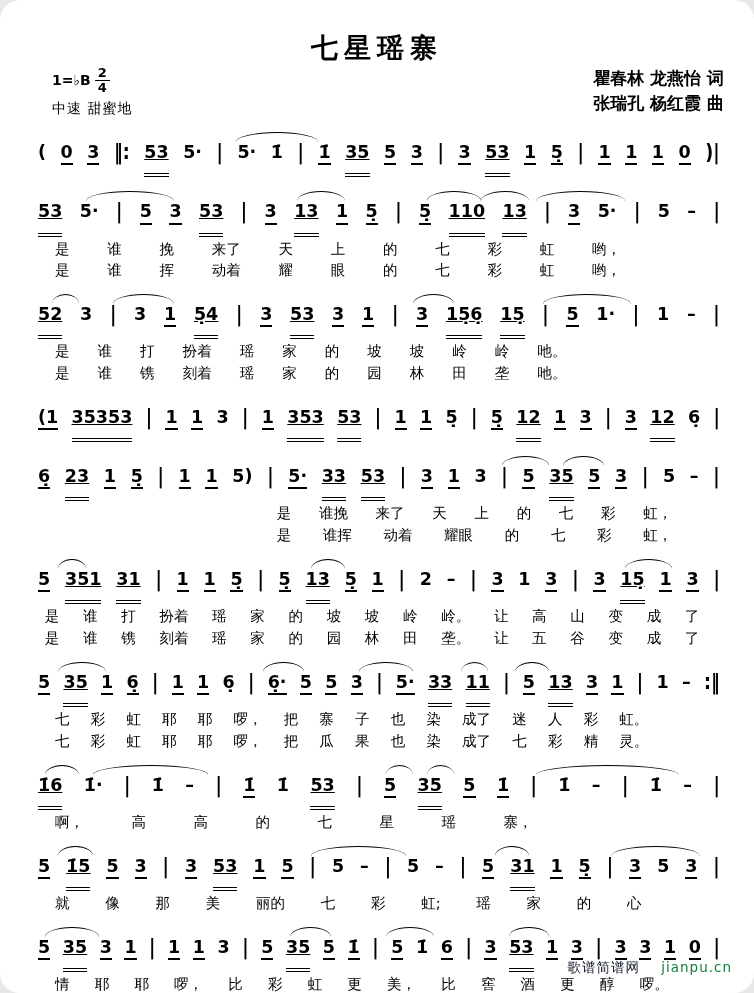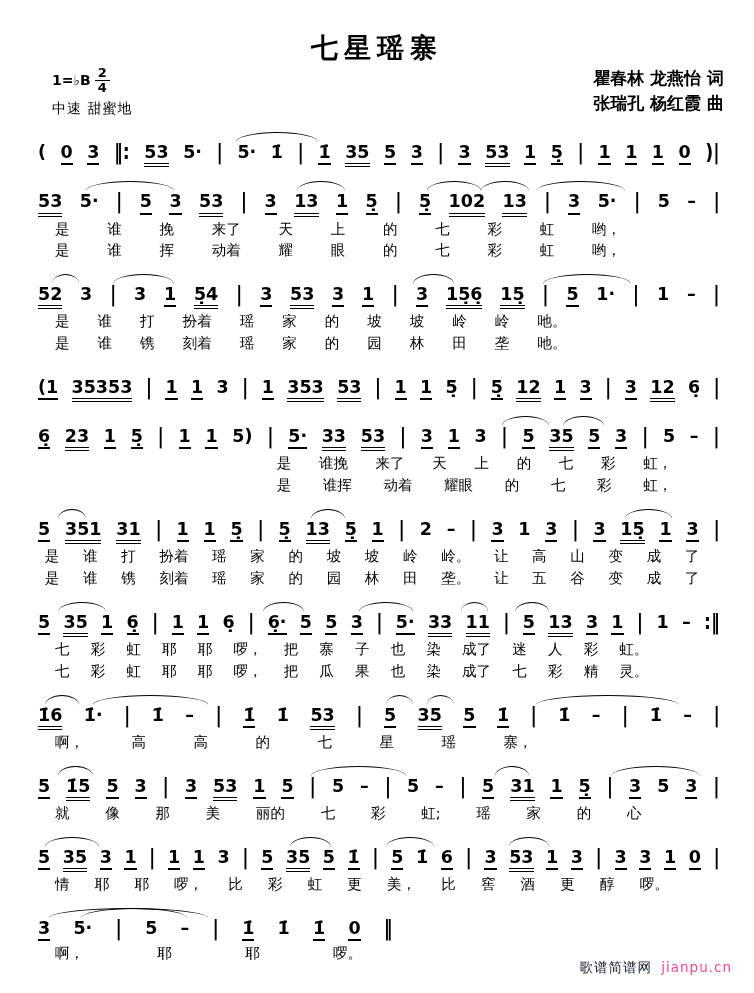--- a/index.html
+++ b/index.html
@@ -5,20 +5,21 @@
   html,body{margin:0;padding:0;background:#e8e8e8;}
   .page{
     position:relative;
     width:754px;height:993px;
     margin:0 auto;
     background:#ffffff;
     color:#000;
     font-family:"DejaVu Sans",sans-serif;
     overflow:hidden;
     box-sizing:border-box;
+    border-radius:20px;
   }
   
   .title{
     margin:30px 0 0 0;
     text-align:center;
     font-size:27px;
     font-weight:bold;
     letter-spacing:6px;
   }
   .meta{
@@ -41,21 +42,21 @@
     display:flex;
     justify-content:space-between;
     align-items:baseline;
     font-weight:bold;
     font-size:17.5px;
     padding-top:13px;
     line-height:1.15;
   }
   .tok{display:inline-block;white-space:nowrap;}
   .u1{border-bottom:2px solid #000;padding-bottom:1px;}
-  .u2{border-bottom:4px double #000;padding-bottom:1px;}
+  .u2{border-bottom:4px double #000;padding-bottom:11px;text-decoration:underline;}
   .bar{font-weight:bold;transform:scaleY(1.25);}
   .arc{
     position:absolute;top:3px;height:9px;
     border-top:1.7px solid #000;
     border-radius:50% 50% 0 0 / 100% 100% 0 0;
     pointer-events:none;
   }
   .lyric-row{
     display:flex;
     justify-content:space-between;
@@ -65,21 +66,21 @@
   }
   .syl{white-space:nowrap;}
   
   .watermark{
     position:absolute;
     right:22px;bottom:16px;
     font-size:13.5px;
     letter-spacing:1px;
   }
   .wm-site{color:#0f172a;}
-  .wm-url{color:#ec4899;margin-left:4px;}
+  .wm-url{color:#15803d;margin-left:16px;}
 </style>
 </head>
 <body>
 
 <div class="page">
 
   <h1 class="title">七星瑶寨</h1>
 
   <div class="meta">
     <div class="keyblock">
@@ -142,21 +143,21 @@
           <span class="tok u1">5</span>
           <span class="tok u1">3</span>
           <span class="tok u2">53</span>
           <span class="tok bar">|</span>
           <span class="tok u1">3</span>
           <span class="tok u2">13</span>
           <span class="tok u1">1</span>
           <span class="tok u1">5̣</span>
           <span class="tok bar">|</span>
           <span class="tok u1">5̣</span>
-          <span class="tok u2">102</span>
+          <span class="tok u2">110</span>
           <span class="tok u2">13</span>
           <span class="tok bar">|</span>
           <span class="tok u1">3</span>
           <span class="tok">5·</span>
           <span class="tok bar">|</span>
           <span class="tok">5</span>
           <span class="tok">–</span>
           <span class="tok bar">|</span>
         </div>
         <div class="lyric-row" style="margin-left: 2.5%; width: 83%;">

